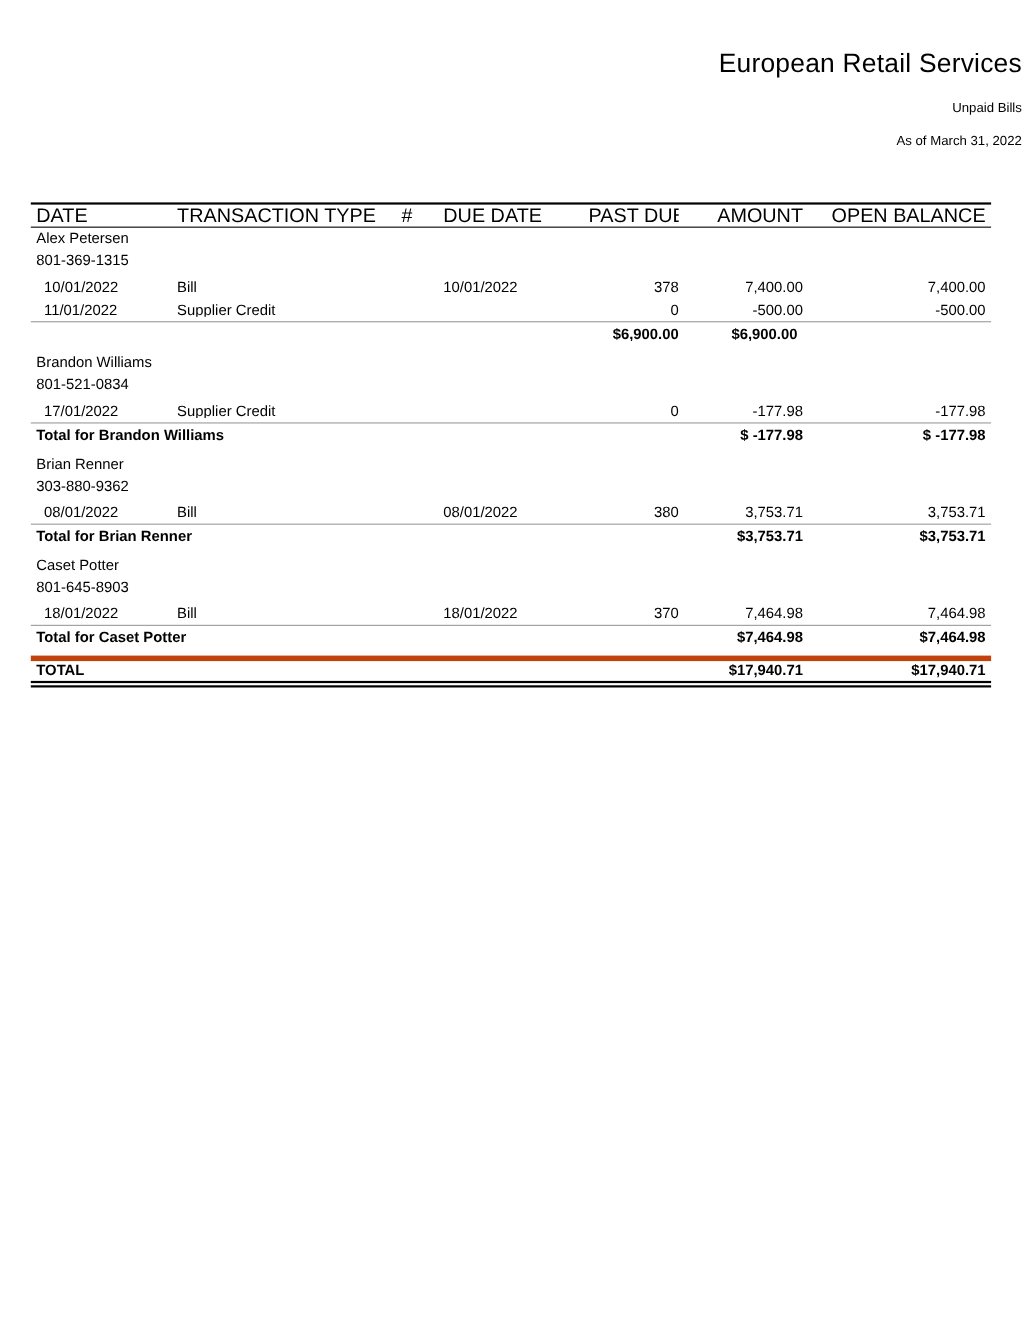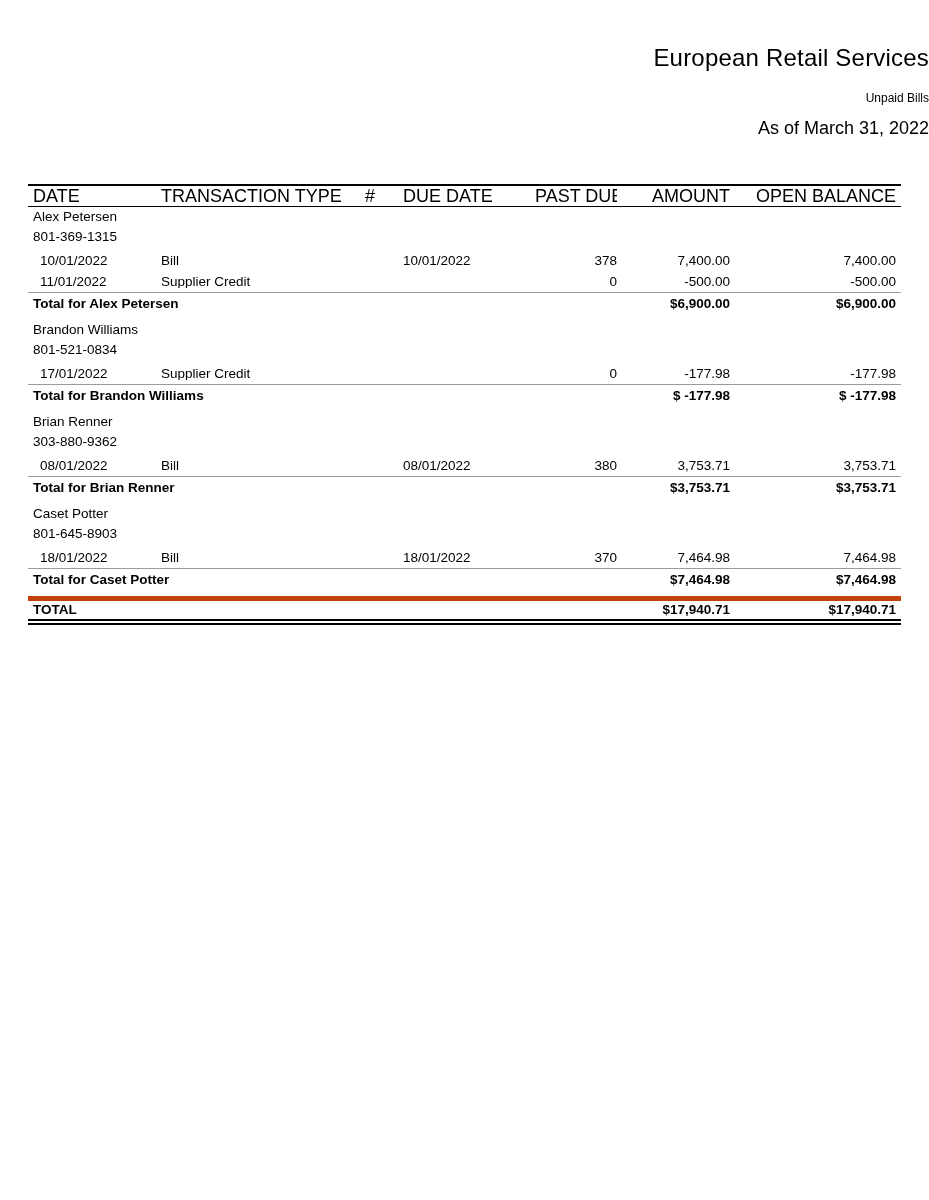--- a/index.html
+++ b/index.html
@@ -11,21 +11,21 @@
   .page {
     position: relative;
     width: 929px;
     height: 1200px;
     background: #ffffff;
     overflow: hidden;
   }
   .report-head { padding-top: 44px; text-align: right; }
   .company-name { font-size: 24px; line-height: 28px; font-weight: 400; letter-spacing: 0.2px; }
   .report-title { margin-top: 17px; font-size: 12px; line-height: 18px; }
-  .report-date  { margin-top: 13px; font-size: 18px; line-height: 17px; }
+  .report-date  { margin-top: 13px; font-size: 12px; line-height: 17px; }
 
   .bills-table {
     margin: 47px 28px 0 28px;
     width: 873px;
   }
   .grid-row {
     display: grid;
     grid-template-columns: 133px 184px 30px 160px 82px 113px 1fr;
     align-items: center;
   }
@@ -112,21 +112,20 @@
       <div class="grid-row detail-row">
         <div class="c c1">11/01/2022</div>
         <div class="c c2">Supplier Credit</div>
         <div class="c c3 r"></div>
         <div class="c c4"></div>
         <div class="c c5 r">0</div>
         <div class="c c6 r">-500.00</div>
         <div class="c c7 r">-500.00</div>
       </div>
       <div class="total-grid total-row">
-        <div class="c total-label">Total for Alex Petersen</div>
         <div class="c r">$6,900.00</div>
         <div class="c r c7">$6,900.00</div>
       </div>
     </div>
 
     <div>
       <div class="name-row">
         <div class="c">Brandon Williams</div>
       </div>
       <div class="phone-row">

